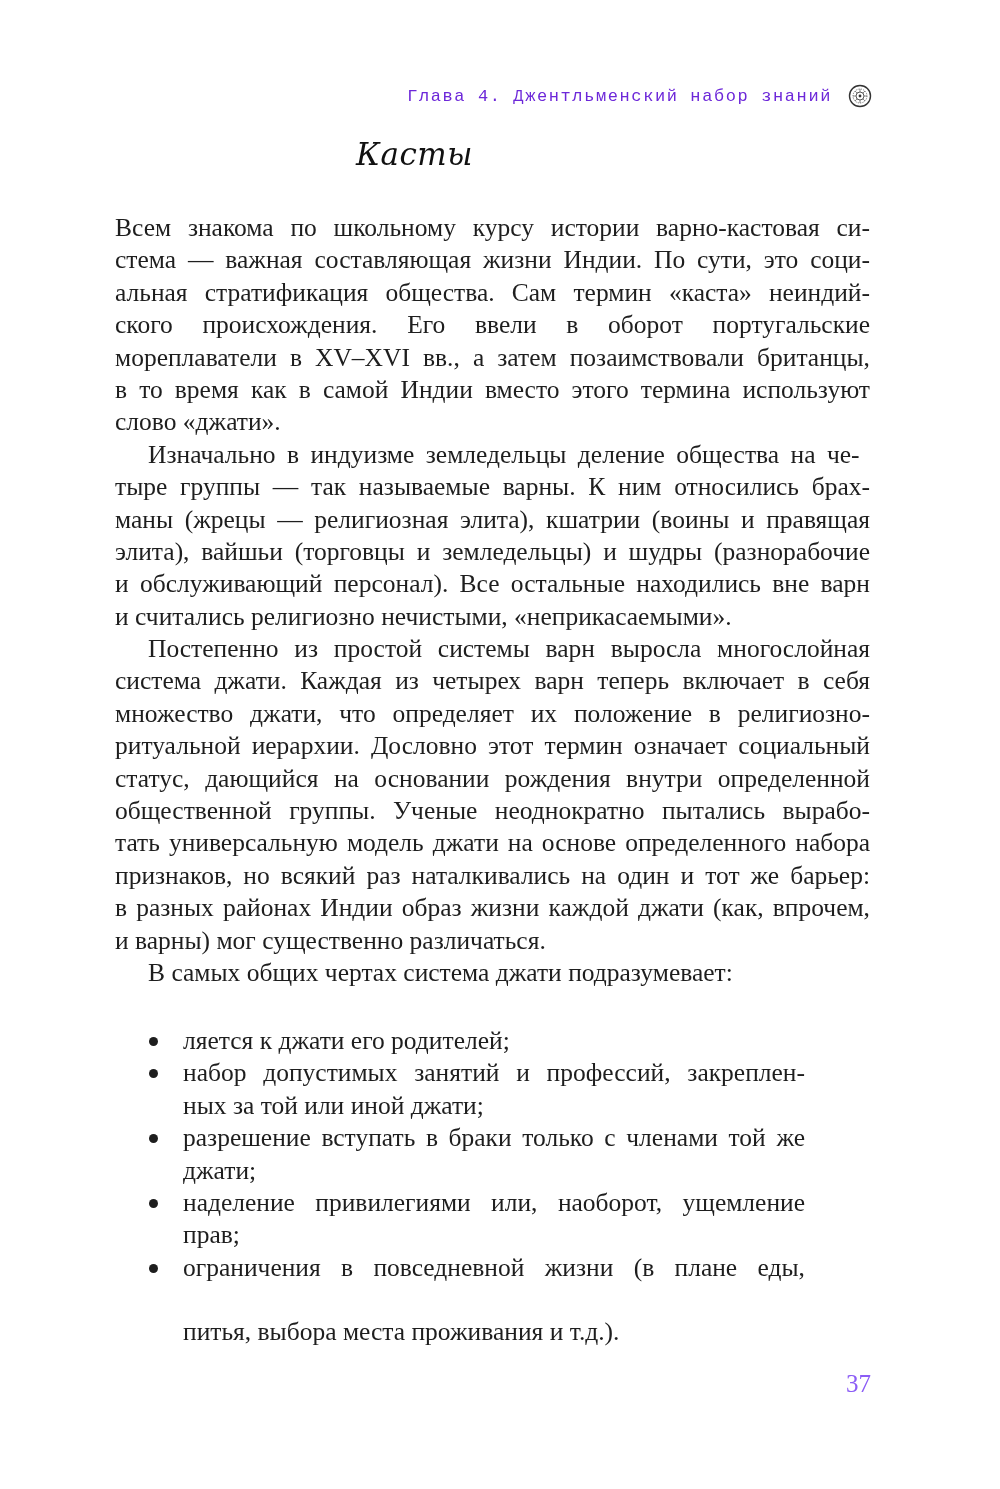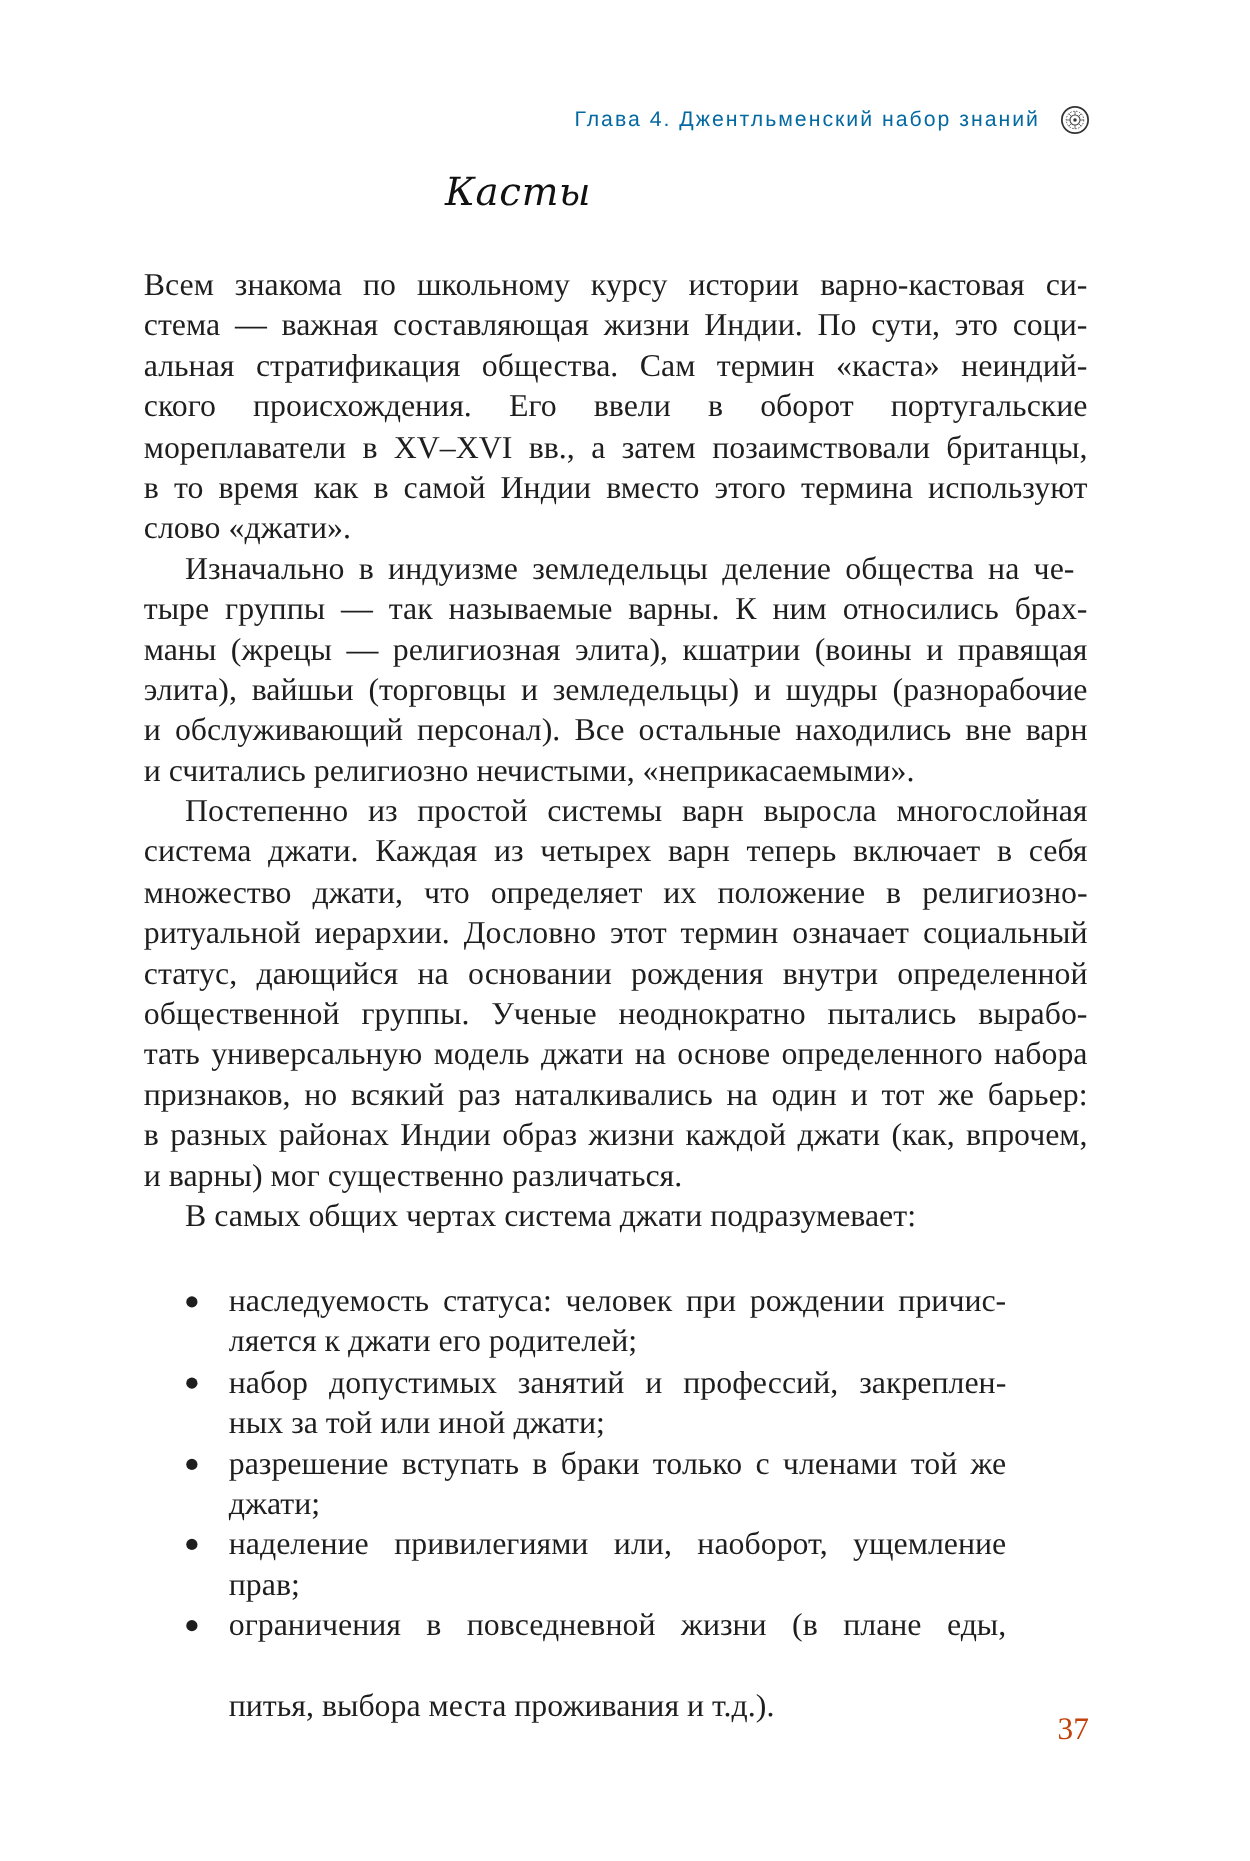--- a/index.html
+++ b/index.html
@@ -15,24 +15,24 @@
       color: #1e1e1e;
       font-family: "Liberation Serif", "DejaVu Serif", serif;
     }
     .running-head {
       position: absolute;
       top: 84px;
       right: 128px;
       display: flex;
       align-items: center;
       gap: 16px;
-      font-family: Liberation Sans, sans-serif;
+      font-family: Liberation Mono, monospace;
       font-size: 17px;
       letter-spacing: 1.6px;
-      color: #0369a1;
+      color: #6d28d9;
     }
     .head-icon {
       width: 24px;
       height: 24px;
       display: inline-block;
     }
     .chapter-title {
       position: absolute;
       top: 136px;
       left: 0;
@@ -93,21 +93,21 @@
       width: 9px;
       height: 9px;
       border-radius: 50%;
       background: #1e1e1e;
     }
     .page-number {
       position: absolute;
       top: 1370px;
       left: 846px;
       font-size: 25px;
-      color: #c2410c;
+      color: #8b5cf6;
     }
   </style>
 </head>
 <body>
 
 <div class="running-head">
   <span>Глава 4. Джентльменский набор знаний</span>
   <span class="head-icon">
     <svg width="24" height="24" viewBox="0 0 24 24">
       <circle cx="12" cy="12" r="10.5" fill="none" stroke="#333" stroke-width="1.4"></circle>
@@ -165,21 +165,20 @@
   </div>
 
   <div>
     <span class="line indent last" style="text-align: left; text-align-last: left;">В самых общих чертах система джати подразумевает:</span>
   </div>
 </div>
 
 <ul class="bullet-list">
   <li class="bullet-item">
     <span class="bullet-dot"></span>
-    <span class="line" style="word-spacing: 4.69688px; text-align: left; text-align-last: left;">наследуемость статуса: человек при рождении причис-</span>
     <span class="line last" style="text-align: left; text-align-last: left;">ляется к джати его родителей;</span>
   </li>
   <li class="bullet-item">
     <span class="bullet-dot"></span>
     <span class="line" style="word-spacing: 10.3969px; text-align: left; text-align-last: left;">набор допустимых занятий и профессий, закреплен-</span>
     <span class="line last" style="text-align: left; text-align-last: left;">ных за той или иной джати;</span>
   </li>
   <li class="bullet-item">
     <span class="bullet-dot"></span>
     <span class="line" style="word-spacing: 4.26172px; text-align: center; text-align-last: left;">разрешение вступать в браки только с членами той же</span>

